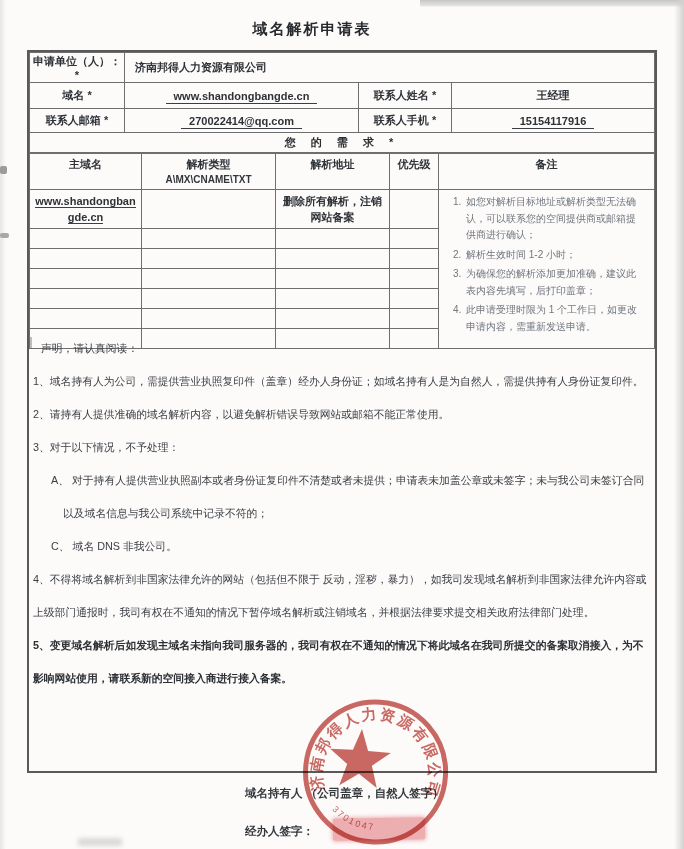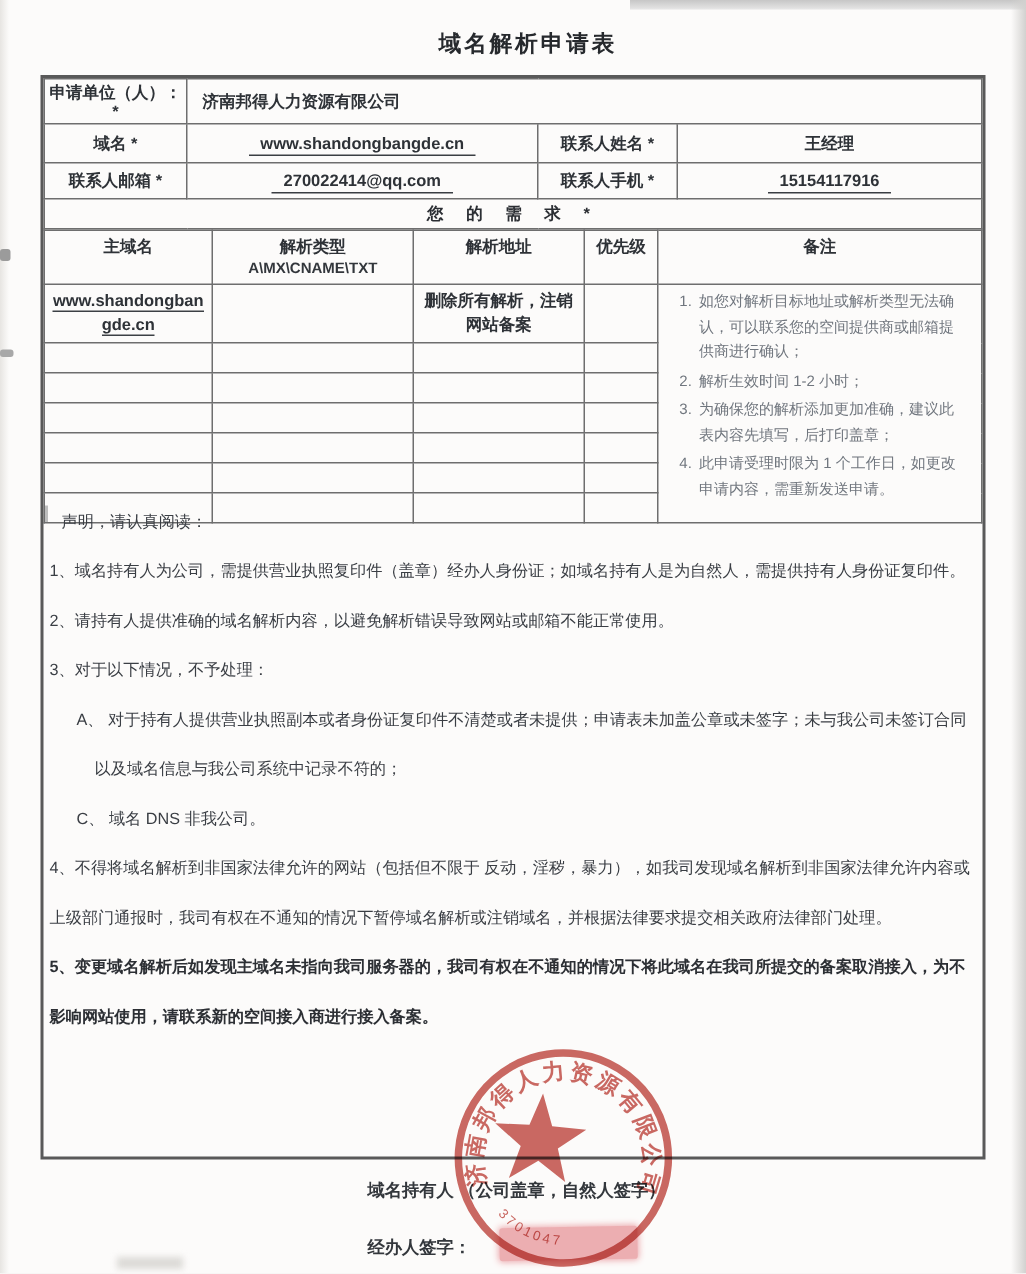--- a/index.html
+++ b/index.html
@@ -19,21 +19,21 @@
     background:linear-gradient(to right,transparent,#d2d1cf);}
   .scan-band-left{position:absolute;left:0;top:0;width:6px;height:849px;
     background:linear-gradient(to right,#e7e5e2,transparent);}
   .scan-mark-1{position:absolute;left:0;top:166px;width:7px;height:8px;background:#9b9b9b;border-radius:2px;}
   .scan-mark-2{position:absolute;left:0;top:233px;width:9px;height:5px;background:#a8a8a8;border-radius:2px;}
   .scan-smudge-bottom{position:absolute;left:78px;top:838px;width:44px;height:8px;background:#dcdad7;filter:blur(2px);}
   .scan-mark-decl{position:absolute;left:30px;top:337px;width:2px;height:11px;background:#bdbdbd;}
 
   .doc-title{
     position:absolute;left:0;top:20px;width:624px;text-align:center;
-    font-size:15px;font-weight:bold;letter-spacing:2px;color:#26292d;padding-left:40px;
+    font-size:15px;font-weight:bold;letter-spacing:2px;color:#26292d;
   }
   .form-box{
     position:absolute;left:27px;top:50px;width:630px;height:723px;
     border:2px solid #595959;box-sizing:border-box;background:transparent;
   }
   table{border-collapse:collapse;table-layout:fixed;width:100%;}
   td,th{border:1px solid #6e6e6e;overflow:hidden;}
 
   
   .info-table td{

